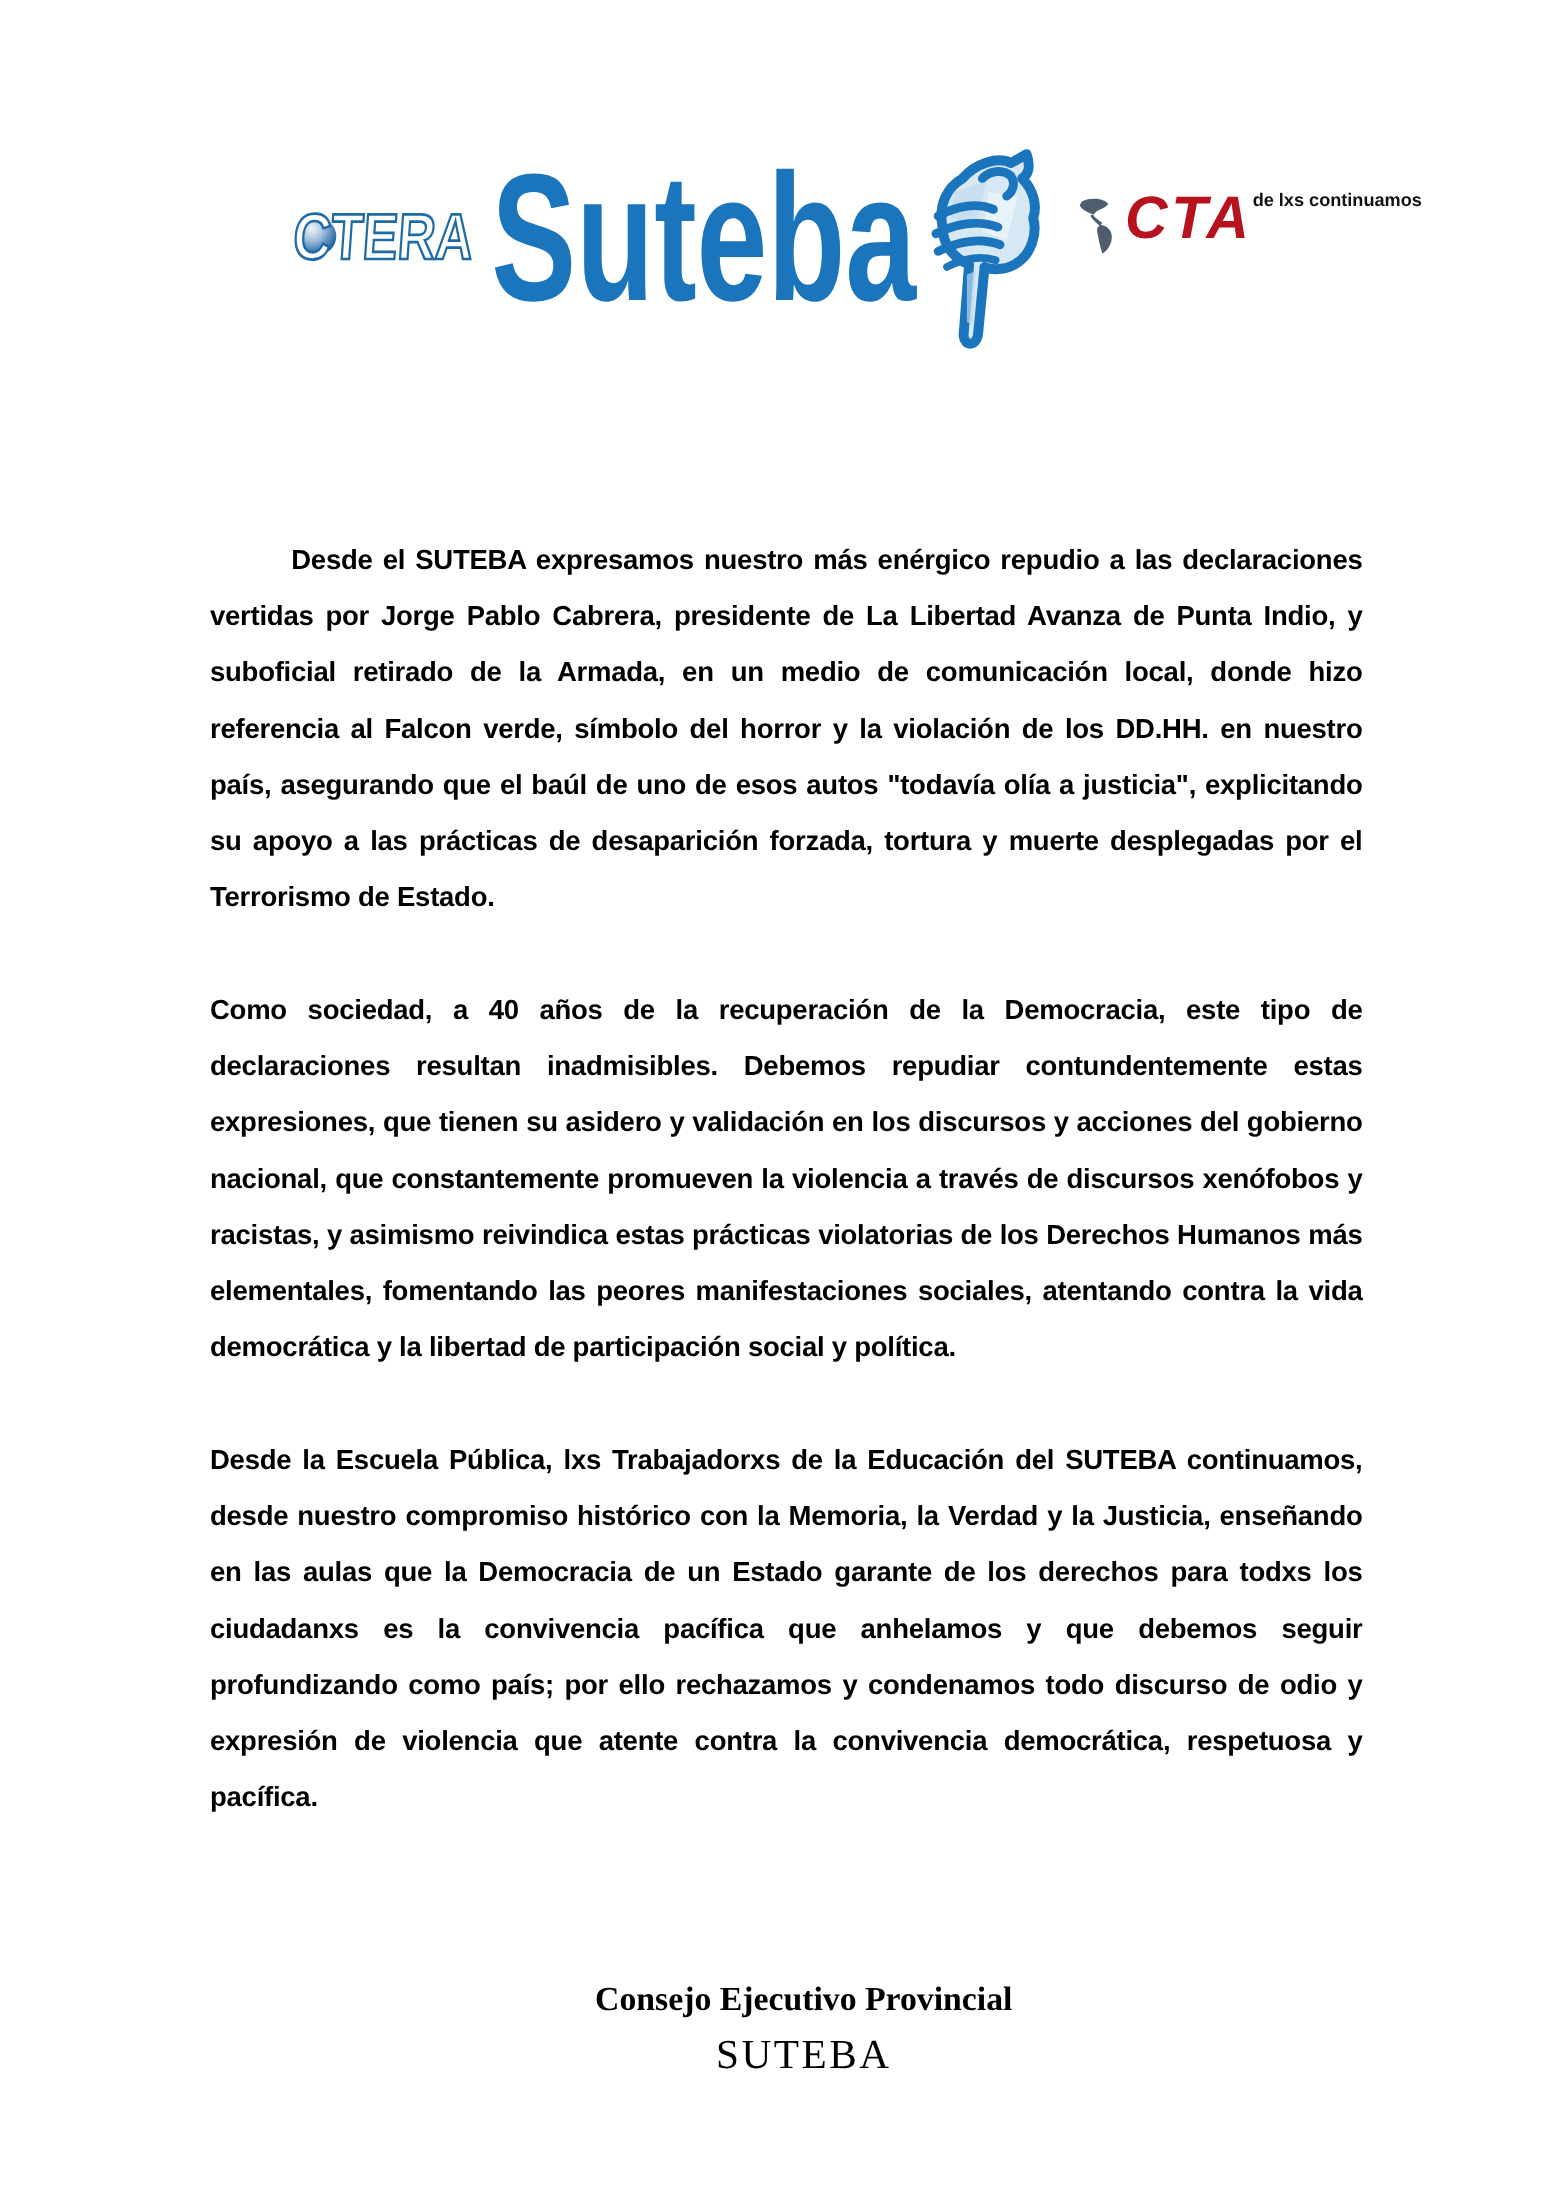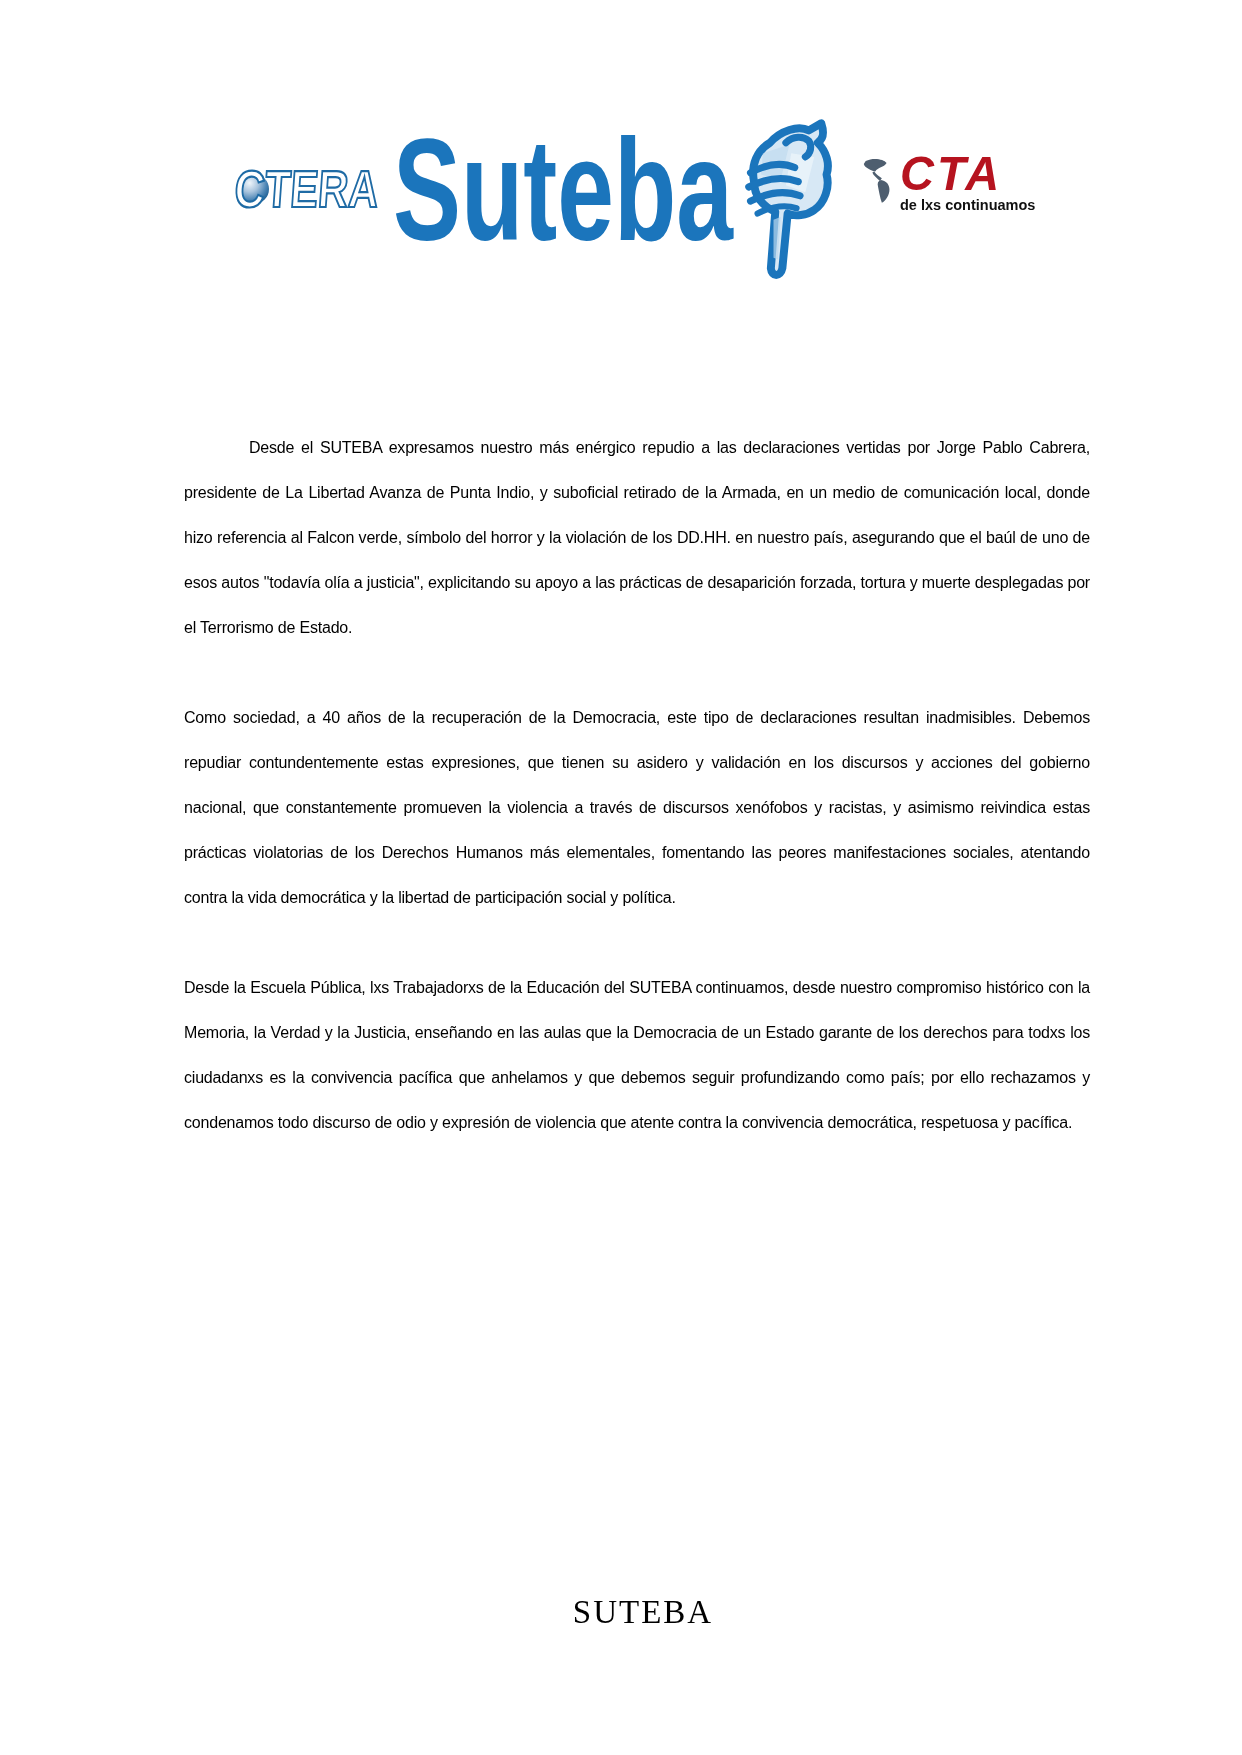--- a/index.html
+++ b/index.html
@@ -27,21 +27,21 @@
   .suteba-logo svg { display: block; }
 
   .hand-map { position: absolute; left: 736px; top: 118px; width: 98px; height: 168px; }
   .hand-map svg { display: block; width: 98px; height: 168px; }
 
   .cta-logo {
     position: absolute; left: 860px; top: 152px;
     display: flex; align-items: flex-start;
   }
   .cta-map { width: 38px; height: 46px; margin-top: 6px; }
-  .cta-right { display: flex; flex-direction: column; margin-left: 2px; }
+  .cta-right { display: flex; flex-direction: row; margin-left: 2px; }
   .cta-word {
     font-style: italic;
     font-weight: bold;
     font-size: 47px;
     line-height: 44px;
     letter-spacing: 3px;
     color: #b6131f;
     transform: scaleY(1.02);
   }
   .cta-sub {
@@ -67,25 +67,26 @@
   }
 
   
   .letter-body {
     position: absolute;
     left: 168px;
     top: 425px;
     width: 922px;
   }
   .letter-body p {
-    margin: 0 0 45px 16px;
-    font-size: 16px;
+    margin: 0 0 45px 0;
+    font-size: 22px;
     line-height: 45px;
     letter-spacing: -0.2px;
     text-align: justify;
+    font-weight: bold;
   }
   .letter-body p.first { text-indent: 65px; }
 
   
   .signature {
     position: absolute;
     left: 182px;
     top: 1583px;
     width: 922px;
     text-align: center;
@@ -163,16 +164,17 @@
   </div>
 
 
   <main class="letter-body">
     <p class="first">Desde el SUTEBA expresamos nuestro más enérgico repudio a las declaraciones vertidas por Jorge Pablo Cabrera, presidente de La Libertad Avanza de Punta Indio, y suboficial retirado de la Armada, en un medio de comunicación local, donde hizo referencia al Falcon verde, símbolo del horror y la violación de los DD.HH. en nuestro país, asegurando que el baúl de uno de esos autos "todavía olía a justicia", explicitando su apoyo a las prácticas de desaparición forzada, tortura y muerte desplegadas por el Terrorismo de Estado.</p>
     <p>Como sociedad, a 40 años de la recuperación de la Democracia, este tipo de declaraciones resultan inadmisibles. Debemos repudiar contundentemente estas expresiones, que tienen su asidero y validación en los discursos y acciones del gobierno nacional, que constantemente promueven la violencia a través de discursos xenófobos y racistas, y asimismo reivindica estas prácticas violatorias de los Derechos Humanos más elementales, fomentando las peores manifestaciones sociales, atentando contra la vida democrática y la libertad de participación social y política.</p>
     <p>Desde la Escuela Pública, lxs Trabajadorxs de la Educación del SUTEBA continuamos, desde nuestro compromiso histórico con la Memoria, la Verdad y la Justicia, enseñando  en las aulas que la Democracia de un Estado garante de los derechos para todxs los ciudadanxs es la convivencia pacífica que anhelamos y que debemos seguir profundizando como país; por ello rechazamos y condenamos todo discurso de odio y expresión de violencia que atente contra la convivencia democrática, respetuosa y pacífica.</p>
   </main>
 
   <footer class="signature">
+    <div class="sig-line1">Consejo Ejecutivo Provincial</div>
     <div class="sig-line2">SUTEBA</div>
   </footer>
 
 </div>
 
 </body></html>

